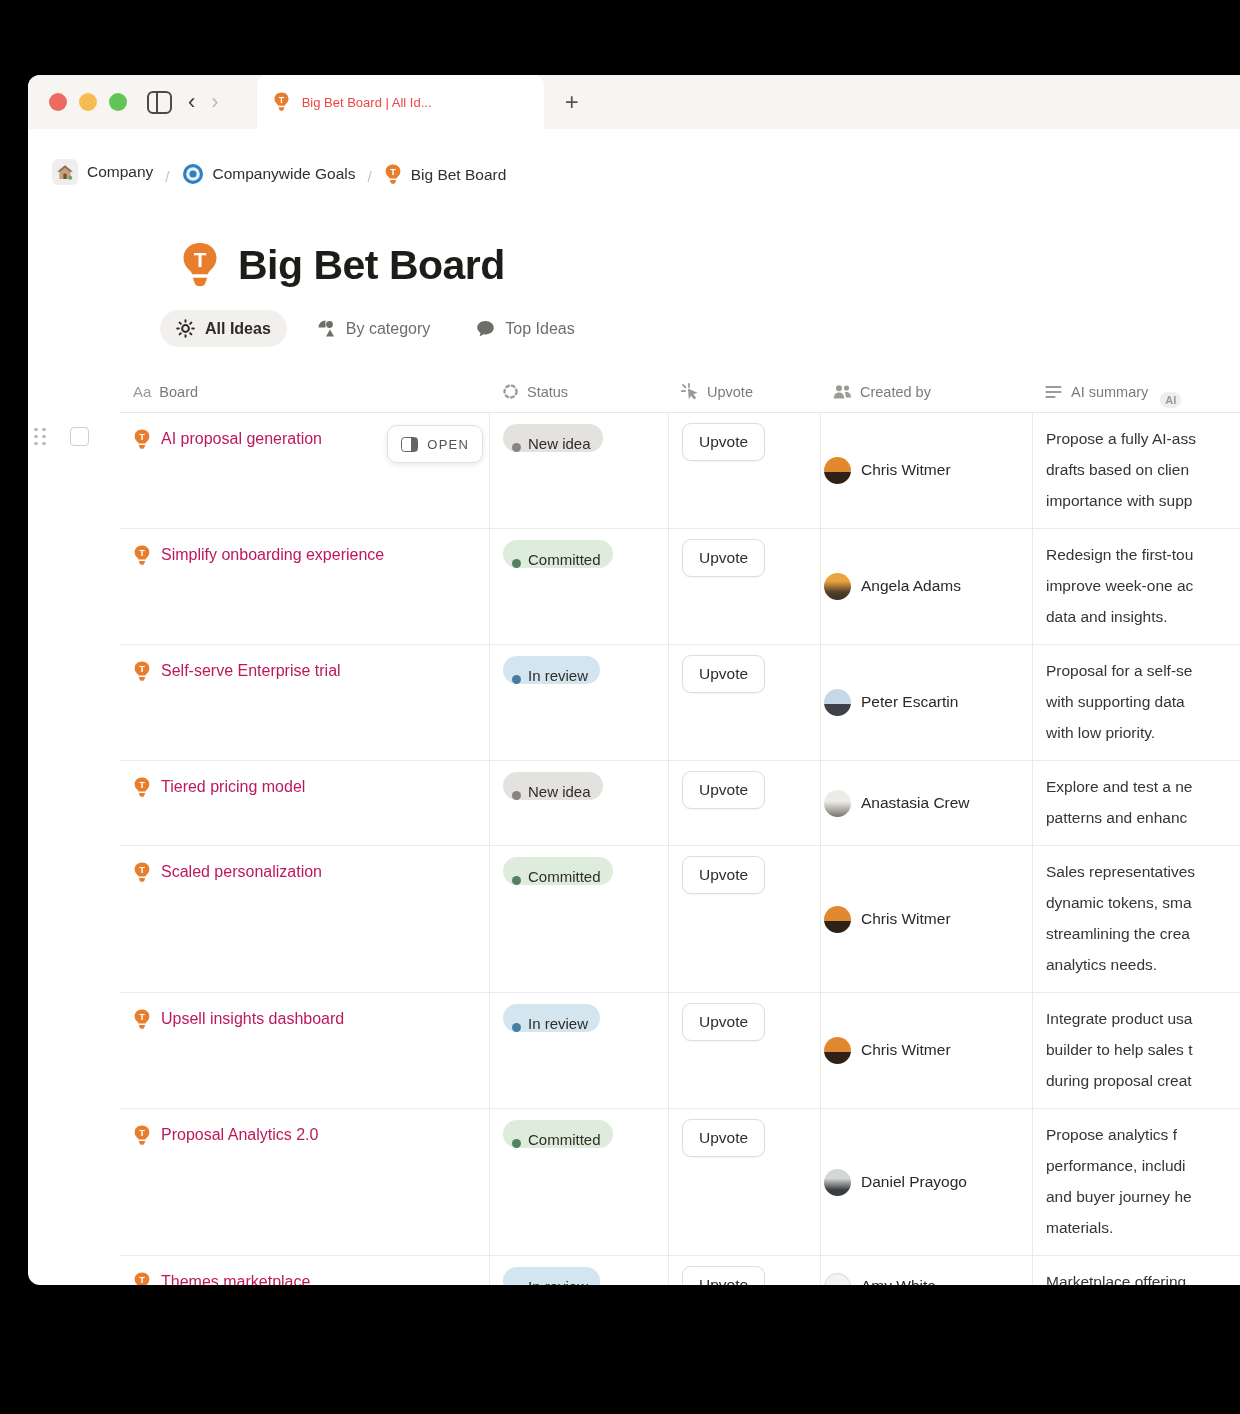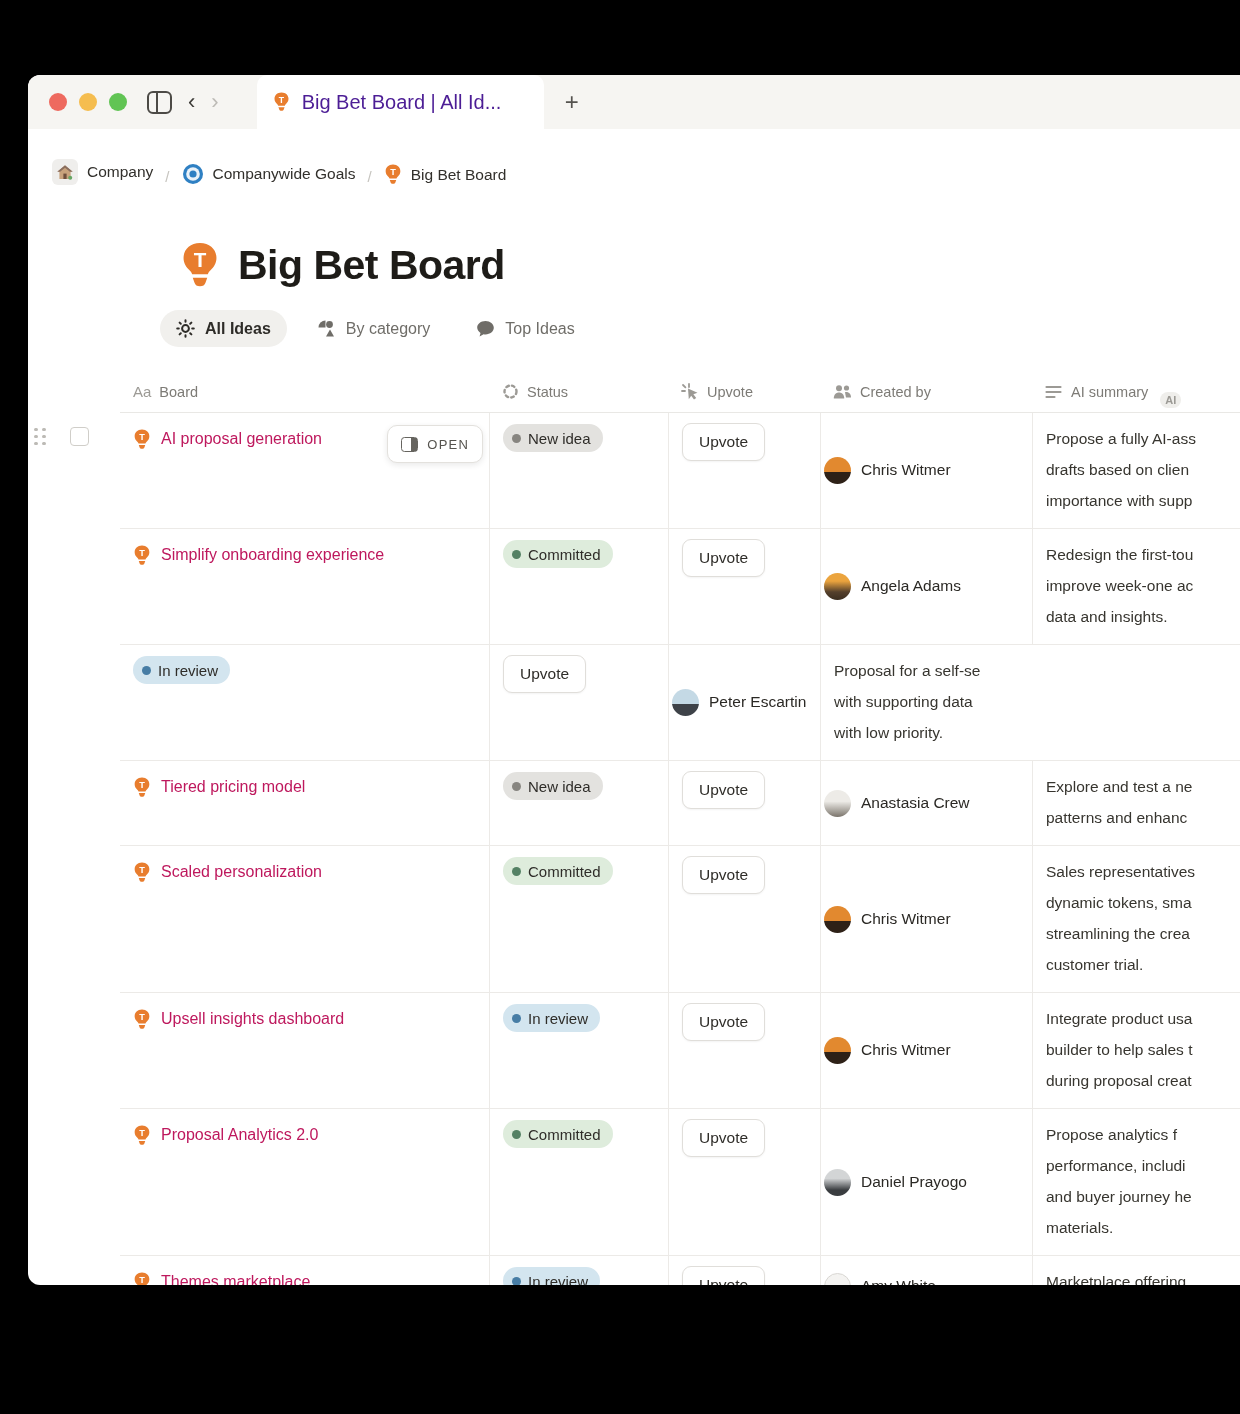--- a/index.html
+++ b/index.html
@@ -33,21 +33,21 @@
   .sb-toggle { width:25px; height:23px; border:2px solid #4c4a46; border-radius:6px; position:relative; }
   .sb-toggle::after { content:""; position:absolute; left:7px; top:0; bottom:0; width:2px; background:#4c4a46; }
   .nav-chev { font-size:22px; line-height:1; font-weight:400; }
   .nav-chev.back { color:#3d3b37; }
   .nav-chev.fwd { color:#bdbbb6; }
   .tab {
     margin-left:38px; width:287px; background:#fff;
     border-radius:10px 10px 0 0;
     display:flex; align-items:center; gap:12px; padding:0 16px;
   }
-  .tab-title { font-size:20px; color:#4c1d95; white-space:nowrap; overflow:hidden; }
+  .tab-title { font-size:13px; color:#ef4444; white-space:nowrap; overflow:hidden; }
   .newtab { width:56px; display:flex; align-items:center; justify-content:center;
             font-size:24px; font-weight:300; color:#55534f; }
 
   
   .breadcrumb { height:56px; display:flex; align-items:flex-end; padding-left:24px; gap:9px; }
   .crumb { display:flex; align-items:center; gap:9px; font-size:15.5px; color:#32302c; }
   .crumb-tile { width:26px; height:26px; background:#efeeec; border-radius:6px;
                 display:flex; align-items:center; justify-content:center; }
   .crumb-sep { color:#c6c4bf; font-size:15px; padding:0 3px; }
 
@@ -71,21 +71,21 @@
 
   .trow { display:grid; grid-template-columns:369px 179px 152px 212px 1fr;
           border-bottom:1px solid #eceae7; position:relative; }
   .td { padding:10px 13px 12px; position:relative; }
   .td + .td { border-left:1px solid #eceae7; }
 
   .idea-cell { display:flex; align-items:flex-start; gap:10px; }
   .idea-text { font-size:16px; font-weight:500; color:#be185d; line-height:31px; white-space:nowrap; }
   .bulb-sm { flex:0 0 auto; margin-top:6px; }
 
-  .pill { display:inline-flex; align-items:center; gap:7px; height:28px; padding:0 12px 0 9px;
+  .pill { display:inline-flex; align-items:flex-end; gap:7px; height:28px; padding:0 12px 0 9px;
           border-radius:14px; font-size:15px; color:#2f2d29; margin-top:1px; white-space:nowrap; }
   .pill .dot { width:9px; height:9px; border-radius:50%; }
   .pill.gray { background:#e3e2df; } .pill.gray .dot { background:#878580; }
   .pill.green { background:#deecdc; } .pill.green .dot { background:#548164; }
   .pill.blue { background:#d3e5ef; } .pill.blue .dot { background:#477da5; }
 
   .upvote-btn { display:inline-flex; align-items:center; justify-content:center;
                 height:38px; padding:0 16px; background:#fff; border:1px solid #e0deda;
                 border-radius:9px; font-size:15.5px; color:#2f2d29;
                 box-shadow:0 1px 2px rgba(0,0,0,.05); cursor:pointer; font-weight:400; }
@@ -324,20 +324,26 @@
         <span class="creator-name">Angela Adams</span>
       </div>
       <div class="td summary">
         <div>Redesign the first-tou</div>
         <div>improve week-one ac</div>
         <div>data and insights.</div>
       </div>
     </div>
 
     <div class="trow">
+      <div class="td idea-cell">
+        <svg class="bulb-sm" width="18" height="21" viewBox="0 0 20 24">
+            <use href="#bulb"></use>
+          </svg>
+        <span class="idea-text">Self-serve Enterprise trial</span>
+      </div>
       <div class="td">
         <span class="pill blue">
             <span class="dot"></span>
             <span>In review</span>
           </span>
       </div>
       <div class="td">
         <button class="upvote-btn">Upvote</button>
       </div>
       <div class="td creator">
@@ -394,21 +400,21 @@
         <button class="upvote-btn">Upvote</button>
       </div>
       <div class="td creator">
         <span class="avatar av-chris"></span>
         <span class="creator-name">Chris Witmer</span>
       </div>
       <div class="td summary">
         <div>Sales representatives</div>
         <div>dynamic tokens, sma</div>
         <div>streamlining the crea</div>
-        <div>customer trial.</div>
+        <div>analytics needs.</div>
       </div>
     </div>
 
     <div class="trow">
       <div class="td idea-cell">
         <svg class="bulb-sm" width="18" height="21" viewBox="0 0 20 24">
             <use href="#bulb"></use>
           </svg>
         <span class="idea-text">Upsell insights dashboard</span>
       </div>

